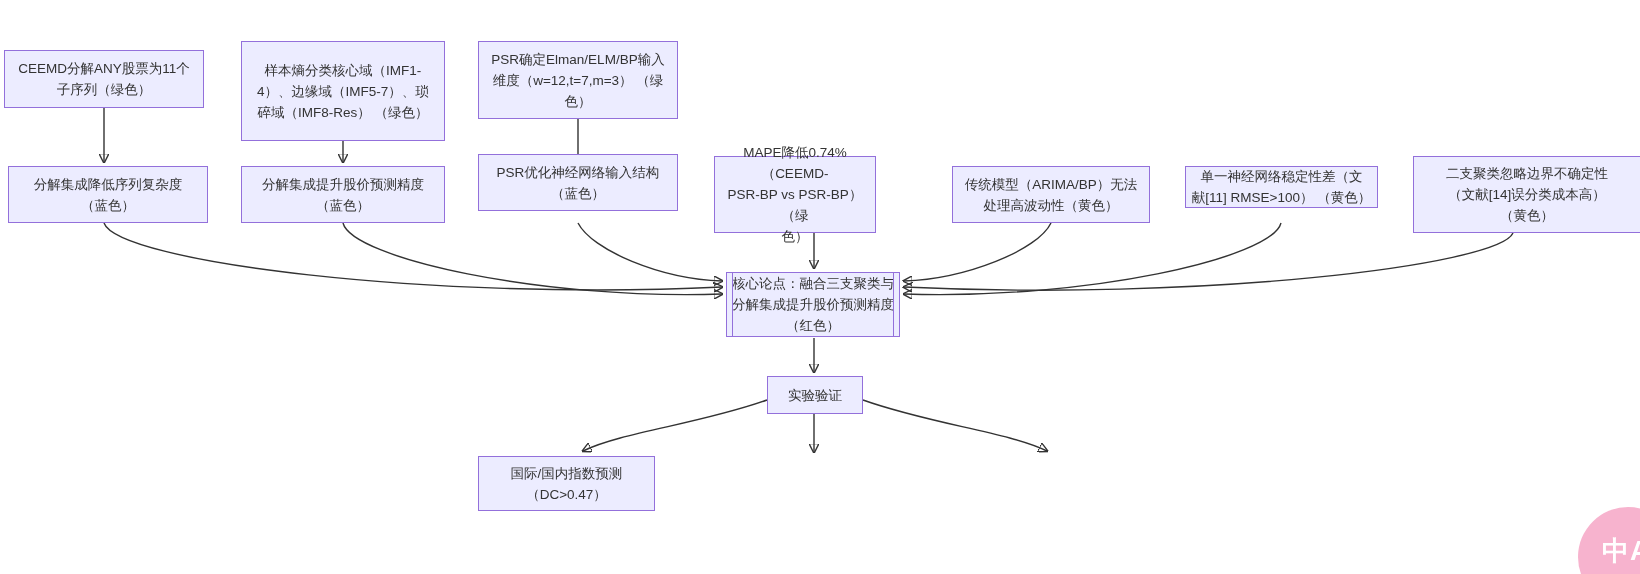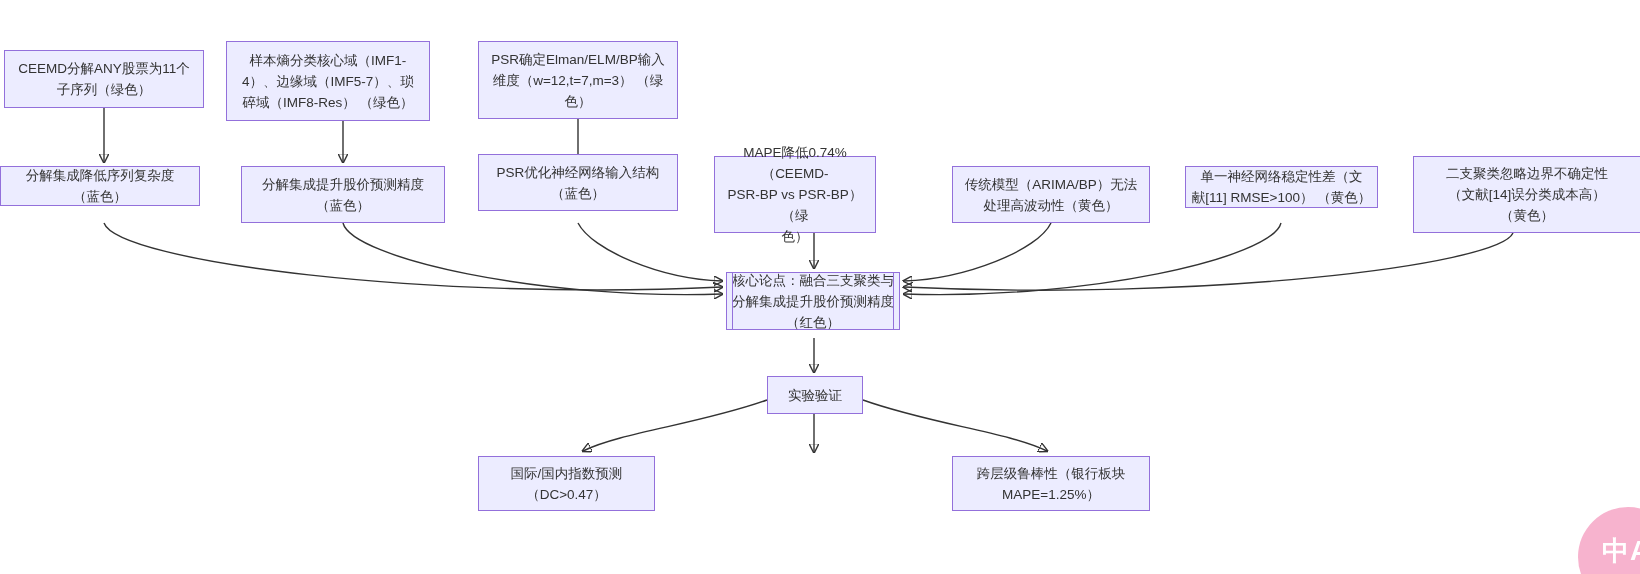--- a/index.html
+++ b/index.html
@@ -76,32 +76,32 @@
     <path d="M814,338 V372" marker-end="url(#arrow)"></path>
     <path d="M767,400 C700,424 622,432 583,451" marker-end="url(#arrow)"></path>
     <path d="M814,414 V452" marker-end="url(#arrow)"></path>
     <path d="M863,400 C930,424 1008,432 1047,451" marker-end="url(#arrow)"></path>
   </svg>
 
   <div class="node" style="left:4px;   top:50px;  width:200px; height:58px">
     <span class="lbl">CEEMD分解ANY股票为11个
 子序列（绿色）</span>
   </div>
-  <div class="node" style="left:226px; top:41px;  width:204px; height:80px">
+  <div class="node" style="left:241px; top:41px;  width:204px; height:100px">
     <span class="lbl">样本熵分类核心域（IMF1-
 4）、边缘域（IMF5-7）、琐
 碎域（IMF8-Res） （绿色）</span>
   </div>
   <div class="node" style="left:478px; top:41px;  width:200px; height:78px">
     <span class="lbl">PSR确定Elman/ELM/BP输入
 维度（w=12,t=7,m=3） （绿
 色）</span>
   </div>
 
-  <div class="node" style="left:0;   top:166px; width:200px; height:40px">
+  <div class="node" style="left:8px;   top:166px; width:200px; height:57px">
     <span class="lbl">分解集成降低序列复杂度
 （蓝色）</span>
   </div>
   <div class="node" style="left:241px; top:166px; width:204px; height:57px">
     <span class="lbl">分解集成提升股价预测精度
 （蓝色）</span>
   </div>
   <div class="node" style="left:478px; top:154px; width:200px; height:57px">
     <span class="lbl">PSR优化神经网络输入结构
 （蓝色）</span>
@@ -118,36 +118,32 @@
   <div class="node" style="left:1185px;top:166px; width:193px; height:42px">
     <span class="lbl">单一神经网络稳定性差（文
 献[11] RMSE&gt;100） （黄色）</span>
   </div>
   <div class="node" style="left:1413px;top:156px; width:228px; height:77px">
     <span class="lbl">二支聚类忽略边界不确定性
 （文献[14]误分类成本高）
 （黄色）</span>
   </div>
 
-  <div class="node subroutine" style="left:726px; top:272px; width:174px; height:58px">
+  <div class="node subroutine" style="left:726px; top:272px; width:174px; height:65px">
     <span class="lbl">核心论点：融合三支聚类与
 分解集成提升股价预测精度
 （红色）</span>
   </div>
 
   <div class="node" style="left:767px; top:376px; width:96px;  height:38px">
     <span class="lbl">实验验证</span>
   </div>
 
   <div class="node" style="left:478px; top:456px; width:177px; height:55px">
     <span class="lbl">国际/国内指数预测
 （DC&gt;0.47）</span>
   </div>
-  <div class="node" style="left:952px; top:456px; width:198px; height:55px">
-    <span class="lbl">跨层级鲁棒性（银行板块
-MAPE=1.25%）</span>
-  </div>
 
   <div class="fab">
     <span class="fab-label">中A</span>
   </div>
 
 </div>
 
 </body></html>

